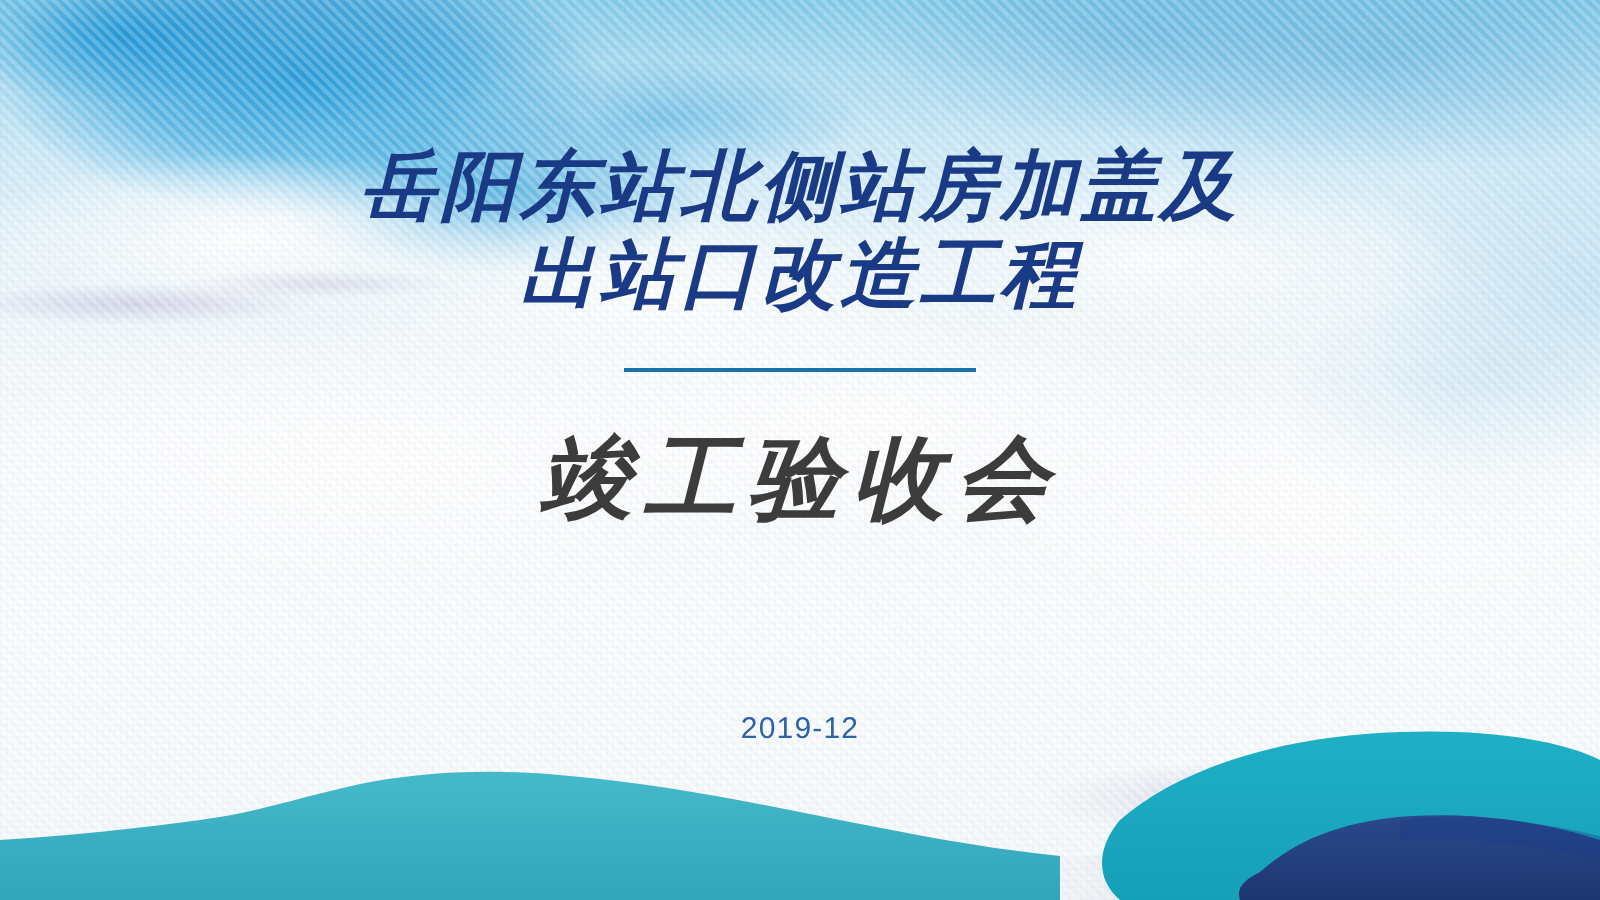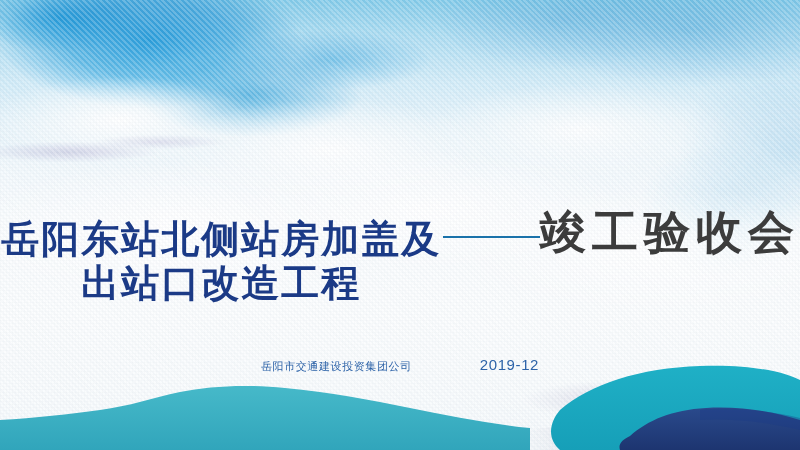--- a/index.html
+++ b/index.html
@@ -98,22 +98,23 @@
     bottom: 0;
     width: 800px;
     height: 110px;
   }
 
   
   #content {
     position: absolute;
     inset: 0;
     display: flex;
-    flex-direction: row;
+    flex-direction: column;
     align-items: center;
+    font-style: italic;
   }
 
   #title-block {
     margin-top: 72px;
     text-align: center;
     width: 100%;
   }
   .title-line {
     display: block;
     font-size: 38px;
@@ -125,21 +126,21 @@
   }
 
   #divider {
     margin-top: 24px;
     width: 176px;
     height: 2px;
     background: #1a72aa;
   }
 
   #subtitle {
-    margin-top: 14px;
+    margin-top: 26px;
     font-size: 46px;
     line-height: 54px;
     font-weight: bold;
     color: #3c3c3c;
     letter-spacing: 6px;
     white-space: nowrap;
   }
 
   #footer {
     position: absolute;
@@ -218,17 +219,16 @@
       <span class="title-line">出站口改造工程</span>
     </div>
 
     <div id="divider"></div>
 
     <div id="subtitle">竣工验收会</div>
 
   </div>
 
   <div id="footer">
-    <span class="footer-text">岳阳市交通建设投资集团公司</span>
     <span class="footer-date">2019-12</span>
   </div>
 
 </div>
 
 </body></html>

